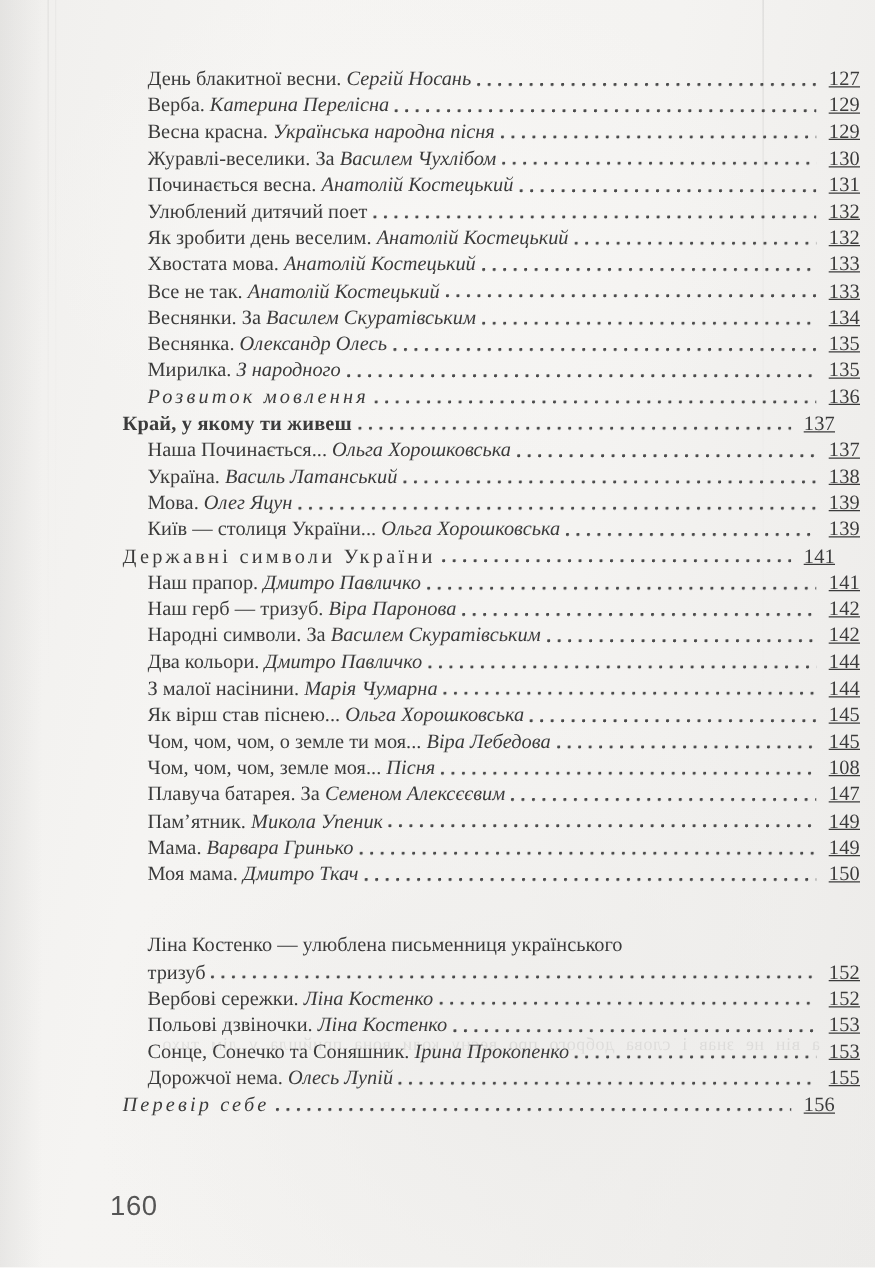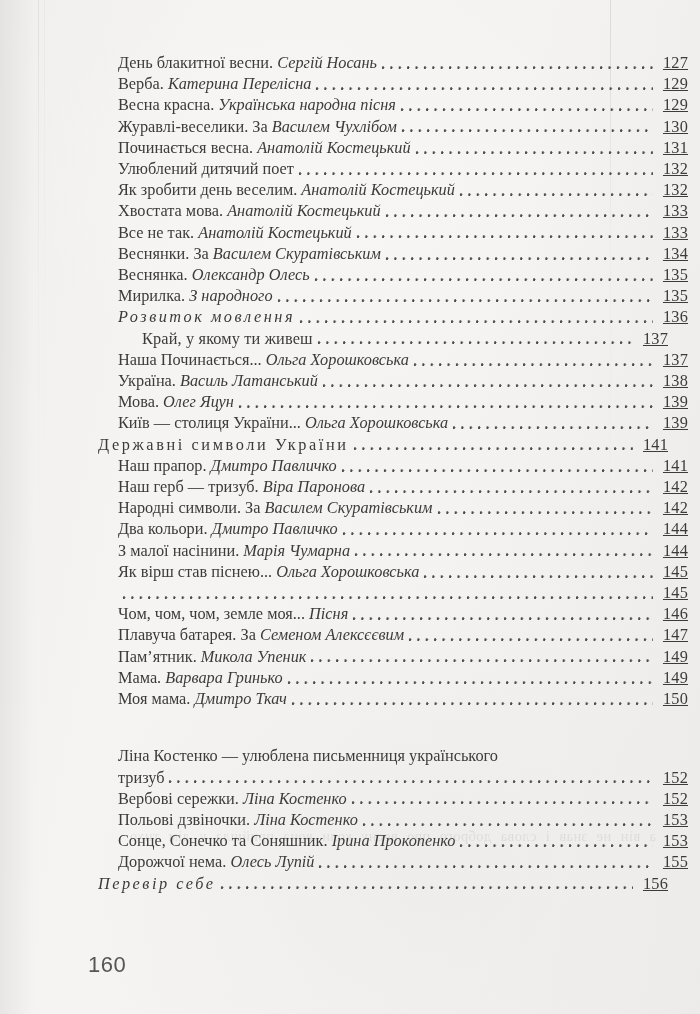--- a/index.html
+++ b/index.html
@@ -108,21 +108,21 @@
     text-align: right;
     letter-spacing: .2px;
     text-decoration: underline;
   }
 
   
   .toc-row.lvl-entry   { padding-left: 20px; justify-content: center; }
   .toc-row.lvl-section { padding-left: 0; }
 
   
-  .toc-row.bold  .label { font-weight: normal; margin-left: 44px; }
+  .toc-row.bold  .label { font-weight: bold; }
   .toc-row.bold  .label .t { letter-spacing: .15px; }
 
   .toc-row.tracked .label {
     letter-spacing: 2.6px;
   }
   .toc-row.italic-tracked .label {
     font-style: italic;
     letter-spacing: 2.5px;
   }
 
@@ -277,27 +277,28 @@
         <span class="label"><span class="t">З малої насінини.</span> <span class="a">Марія Чумарна</span></span>
         <span class="leader"></span>
         <span class="pageno">144</span>
       </div>
       <div class="toc-row lvl-entry">
         <span class="label"><span class="t">Як вірш став піснею...</span> <span class="a">Ольга Хорошковська</span></span>
         <span class="leader"></span>
         <span class="pageno">145</span>
       </div>
       <div class="toc-row lvl-entry">
+        <span class="label"><span class="t">Чом, чом, чом, о земле ти моя...</span> <span class="a">Віра Лебедова</span></span>
         <span class="leader"></span>
         <span class="pageno">145</span>
       </div>
       <div class="toc-row lvl-entry">
         <span class="label"><span class="t">Чом, чом, чом, земле моя...</span> <span class="a">Пісня</span></span>
         <span class="leader"></span>
-        <span class="pageno">146</span>
+        <span class="pageno">108</span>
       </div>
       <div class="toc-row lvl-entry">
         <span class="label"><span class="t">Плавуча батарея. За</span> <span class="a">Семеном Алексєєвим</span></span>
         <span class="leader"></span>
         <span class="pageno">147</span>
       </div>
       <div class="toc-row lvl-entry">
         <span class="label"><span class="t">Пам’ятник.</span> <span class="a">Микола Упеник</span></span>
         <span class="leader"></span>
         <span class="pageno">149</span>

